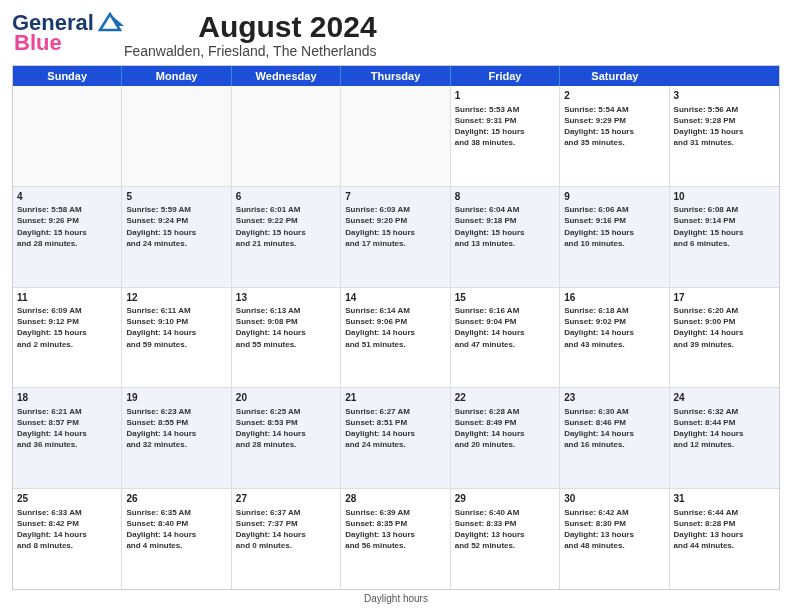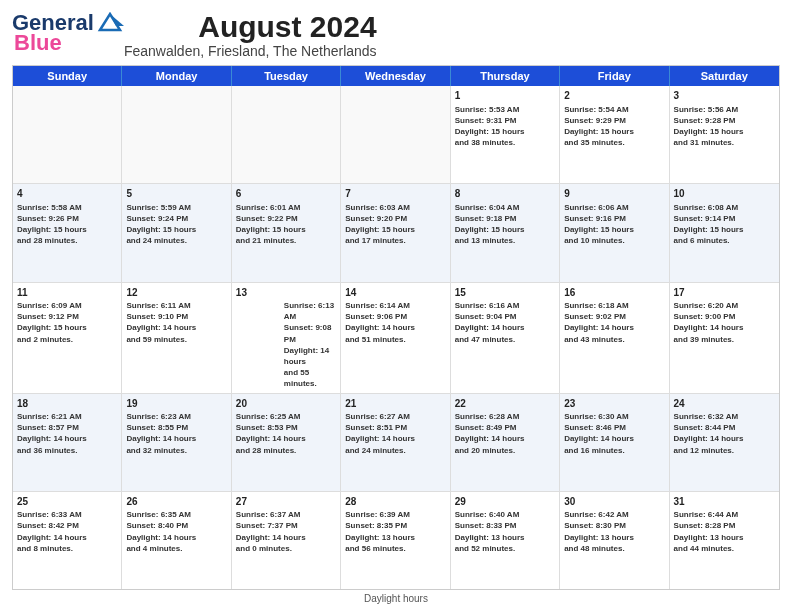--- a/index.html
+++ b/index.html
@@ -125,21 +125,20 @@
     <div class="title-block">
       <h1>August 2024</h1>
       <h2>Feanwalden, Friesland, The Netherlands</h2>
     </div>
   </div>
 
   <div class="calendar">
     <div class="cal-header">
       <div class="cal-header-cell">Sunday</div>
       <div class="cal-header-cell">Monday</div>
-      <div class="cal-header-cell">Tuesday</div>
       <div class="cal-header-cell">Wednesday</div>
       <div class="cal-header-cell">Thursday</div>
       <div class="cal-header-cell">Friday</div>
       <div class="cal-header-cell">Saturday</div>
     </div>
     <div class="cal-body" id="cal-body">
     <div class="cal-row">
           <div class="cal-cell empty"></div>
           <div class="cal-cell empty"></div>
           <div class="cal-cell empty"></div>
@@ -227,21 +226,21 @@
           </div>
           <div class="cal-cell">
             <span class="day-num">12</span>
             <div class="cell-info" style="white-space: pre-line;">Sunrise: 6:11 AM
 Sunset: 9:10 PM
 Daylight: 14 hours
 and 59 minutes.</div>
           </div>
           <div class="cal-cell">
             <span class="day-num">13</span>
-            <div class="cell-info" style="white-space: pre-line; margin-left: 48px;">Sunrise: 6:13 AM
+            <div class="cell-info" style="white-space: pre-line;">Sunrise: 6:13 AM
 Sunset: 9:08 PM
 Daylight: 14 hours
 and 55 minutes.</div>
           </div>
           <div class="cal-cell">
             <span class="day-num">14</span>
             <div class="cell-info" style="white-space: pre-line;">Sunrise: 6:14 AM
 Sunset: 9:06 PM
 Daylight: 14 hours
 and 51 minutes.</div>

